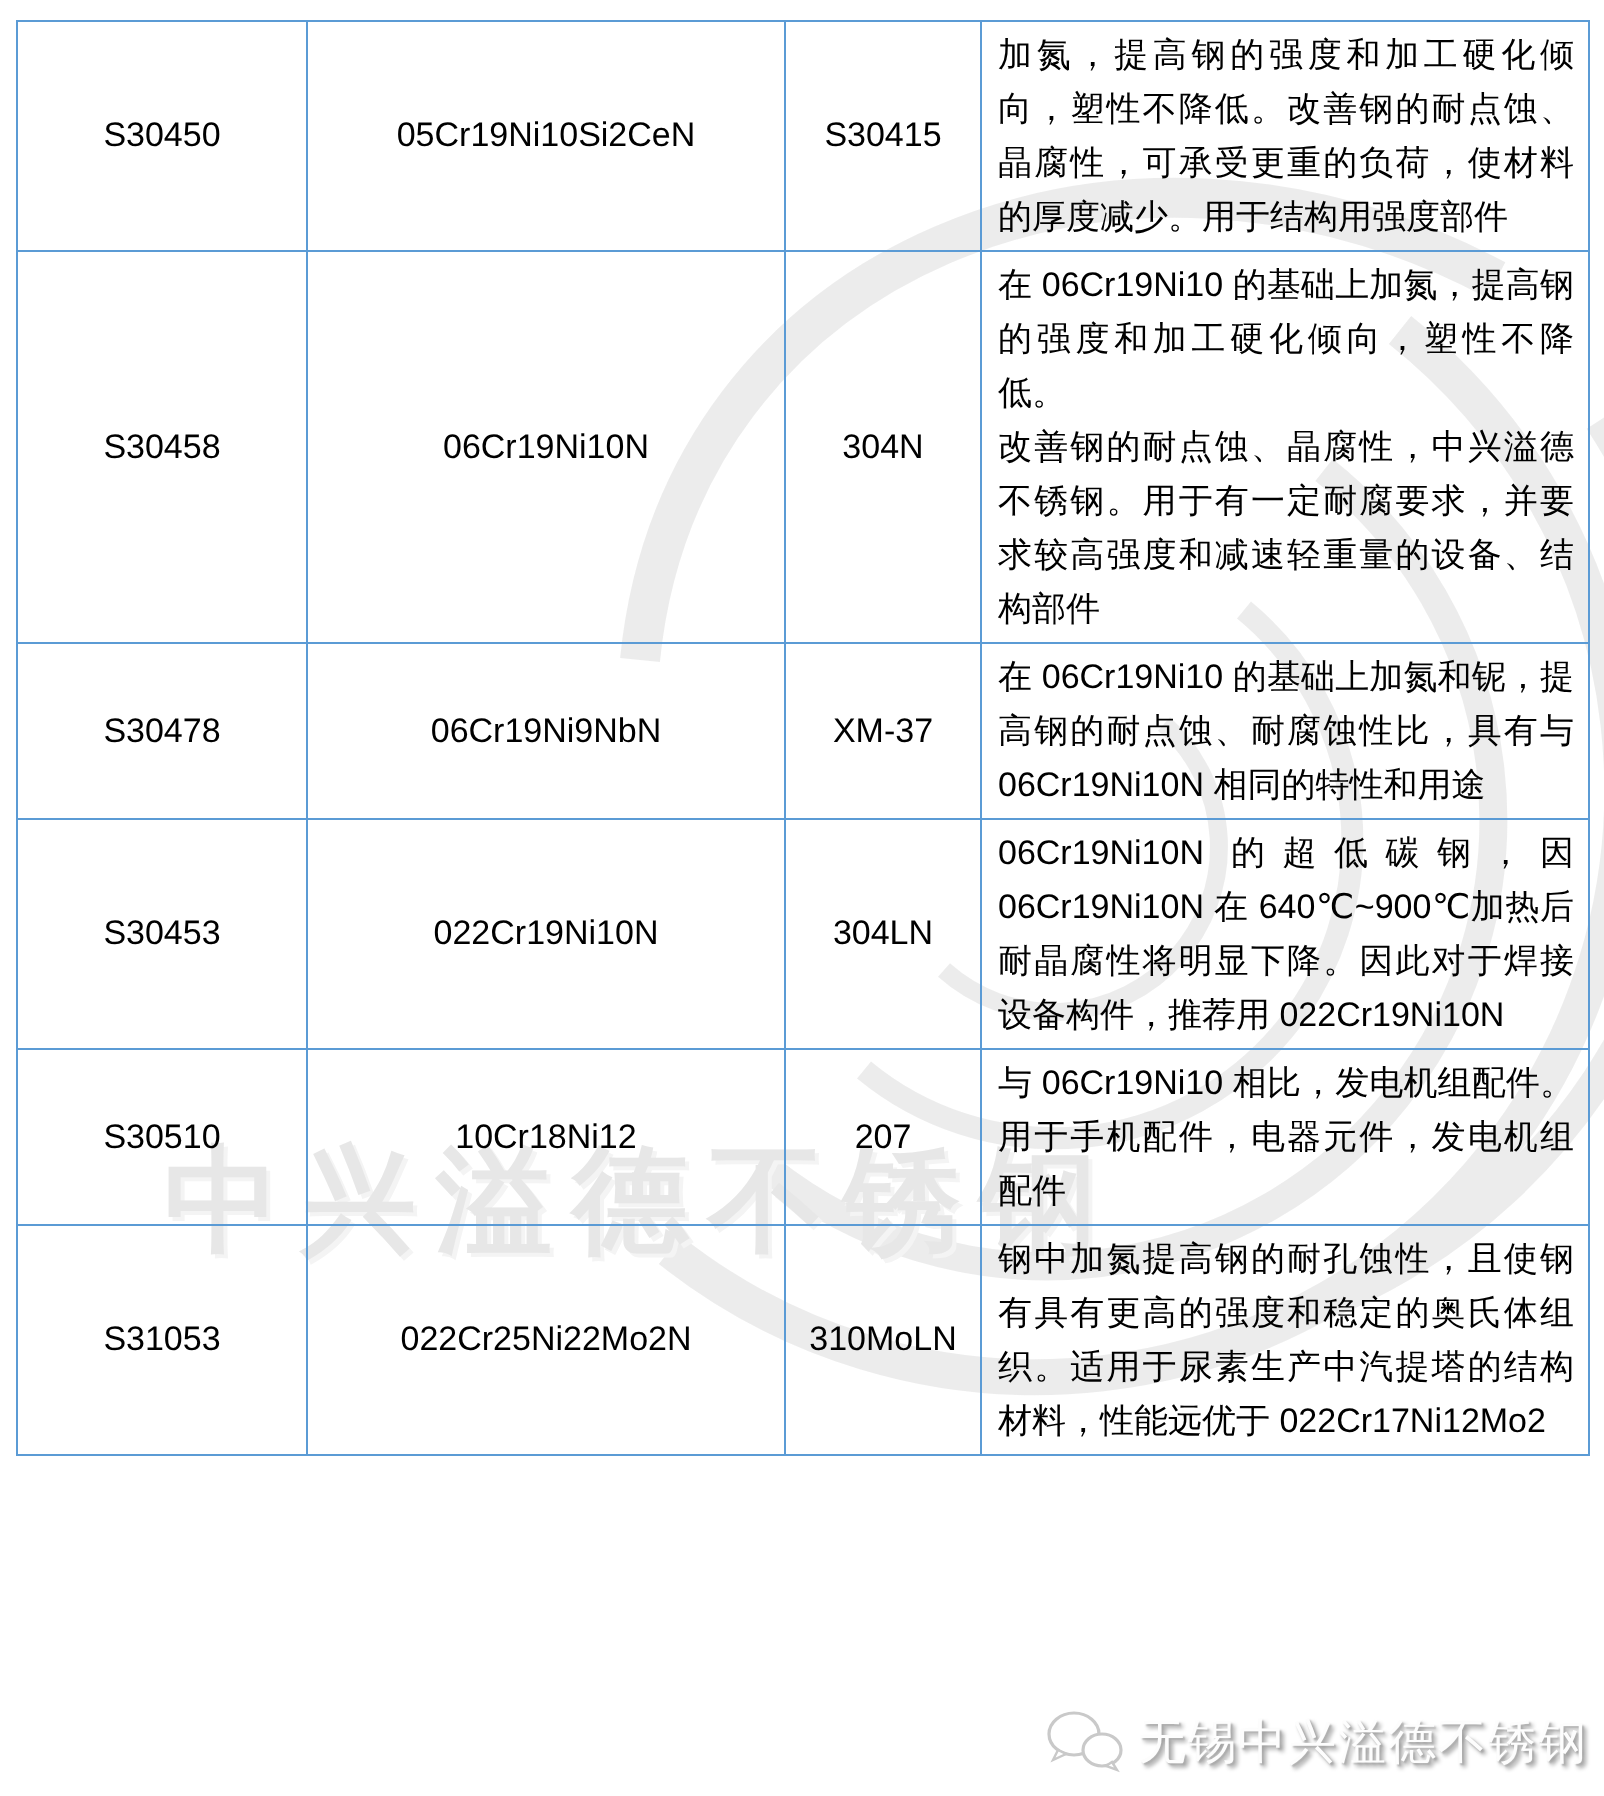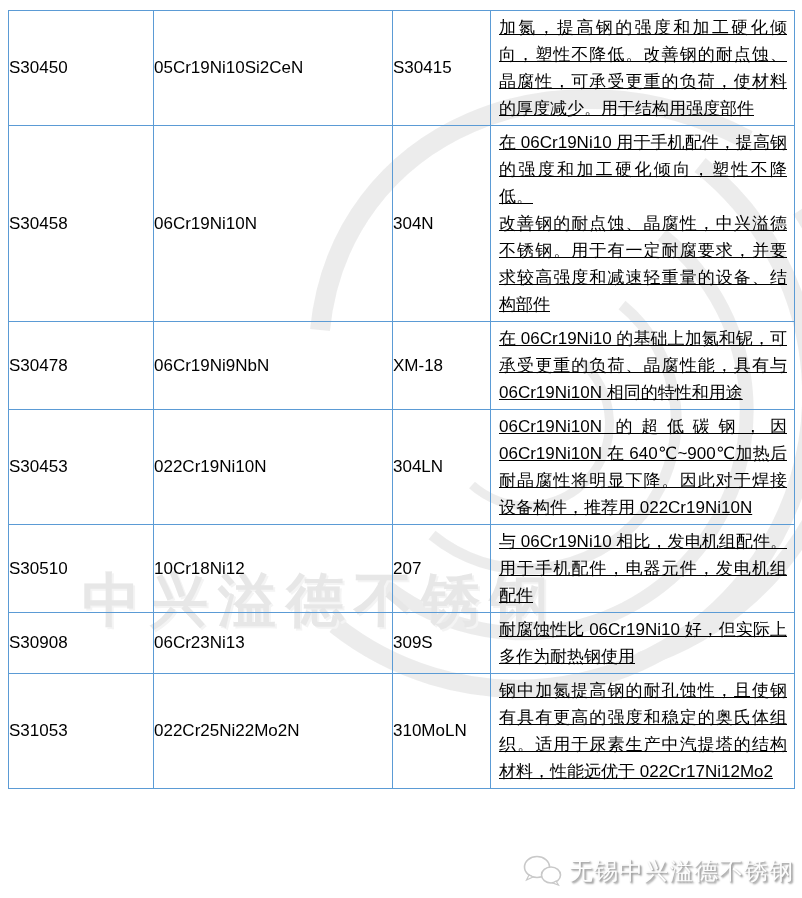--- a/index.html
+++ b/index.html
@@ -33,29 +33,29 @@
     width:786px;
     border-collapse:collapse;
     table-layout:fixed;
   }
   table.steel td{
     border:1.5px solid var(--border);
     font-size:17px;
     vertical-align:middle;
     background:transparent;
   }
-  td.c-uns,td.c-grade,td.c-old{text-align:left;}
+  td.c-uns,td.c-grade,td.c-old{text-align:center;}
   td.c-desc{
     font-size:17.5px;
     line-height:27px;
     text-align:justify;
     padding:3px 7px 3px 8px;
     vertical-align:middle;
   }
-  td.c-desc p{margin:0;text-decoration:underline;}
+  td.c-desc p{margin:0;}
   col.w-uns{width:145px;}
   col.w-grade{width:239px;}
   col.w-old{width:98px;}
   col.w-desc{width:304px;}
   tbody tr:nth-child(1){height:109px;}
   tbody tr:nth-child(2){height:192px;}
   tbody tr:nth-child(3){height:82px;}
   tbody tr:nth-child(4){height:104px;}
   tbody tr:nth-child(5){height:84px;}
   tbody tr:nth-child(6){height:56px;}
@@ -105,54 +105,46 @@
     <td class="c-old">S30415</td>
     <td class="c-desc">
           <p>加氮，提高钢的强度和加工硬化倾向，塑性不降低。改善钢的耐点蚀、晶腐性，可承受更重的负荷，使材料的厚度减少。用于结构用强度部件</p>
         </td>
   </tr>
       <tr>
     <td class="c-uns">S30458</td>
     <td class="c-grade">06Cr19Ni10N</td>
     <td class="c-old">304N</td>
     <td class="c-desc">
-          <p>在 06Cr19Ni10 用于手机配件，提高钢的强度和加工硬化倾向，塑性不降低。</p>
+          <p>在 06Cr19Ni10 的基础上加氮，提高钢的强度和加工硬化倾向，塑性不降低。</p>
           <p>改善钢的耐点蚀、晶腐性，中兴溢德不锈钢。用于有一定耐腐要求，并要求较高强度和减速轻重量的设备、结构部件</p>
         </td>
   </tr>
       <tr>
     <td class="c-uns">S30478</td>
     <td class="c-grade">06Cr19Ni9NbN</td>
-    <td class="c-old">XM-18</td>
+    <td class="c-old">XM-37</td>
     <td class="c-desc">
-          <p>在 06Cr19Ni10 的基础上加氮和铌，可承受更重的负荷、晶腐性能，具有与 06Cr19Ni10N 相同的特性和用途</p>
+          <p>在 06Cr19Ni10 的基础上加氮和铌，提高钢的耐点蚀、耐腐蚀性比，具有与 06Cr19Ni10N 相同的特性和用途</p>
         </td>
   </tr>
       <tr>
     <td class="c-uns">S30453</td>
     <td class="c-grade">022Cr19Ni10N</td>
     <td class="c-old">304LN</td>
     <td class="c-desc">
           <p>06Cr19Ni10N 的超低碳钢，因 06Cr19Ni10N 在 640℃~900℃加热后耐晶腐性将明显下降。因此对于焊接设备构件，推荐用 022Cr19Ni10N</p>
         </td>
   </tr>
       <tr>
     <td class="c-uns">S30510</td>
     <td class="c-grade">10Cr18Ni12</td>
     <td class="c-old">207</td>
     <td class="c-desc">
           <p>与 06Cr19Ni10 相比，发电机组配件。用于手机配件，电器元件，发电机组配件</p>
-        </td>
-  </tr>
-      <tr>
-    <td class="c-uns">S30908</td>
-    <td class="c-grade">06Cr23Ni13</td>
-    <td class="c-old">309S</td>
-    <td class="c-desc">
-          <p>耐腐蚀性比 06Cr19Ni10 好，但实际上多作为耐热钢使用</p>
         </td>
   </tr>
       <tr>
     <td class="c-uns">S31053</td>
     <td class="c-grade">022Cr25Ni22Mo2N</td>
     <td class="c-old">310MoLN</td>
     <td class="c-desc">
           <p>钢中加氮提高钢的耐孔蚀性，且使钢有具有更高的强度和稳定的奥氏体组织。适用于尿素生产中汽提塔的结构材料，性能远优于 022Cr17Ni12Mo2</p>
         </td>
   </tr>

